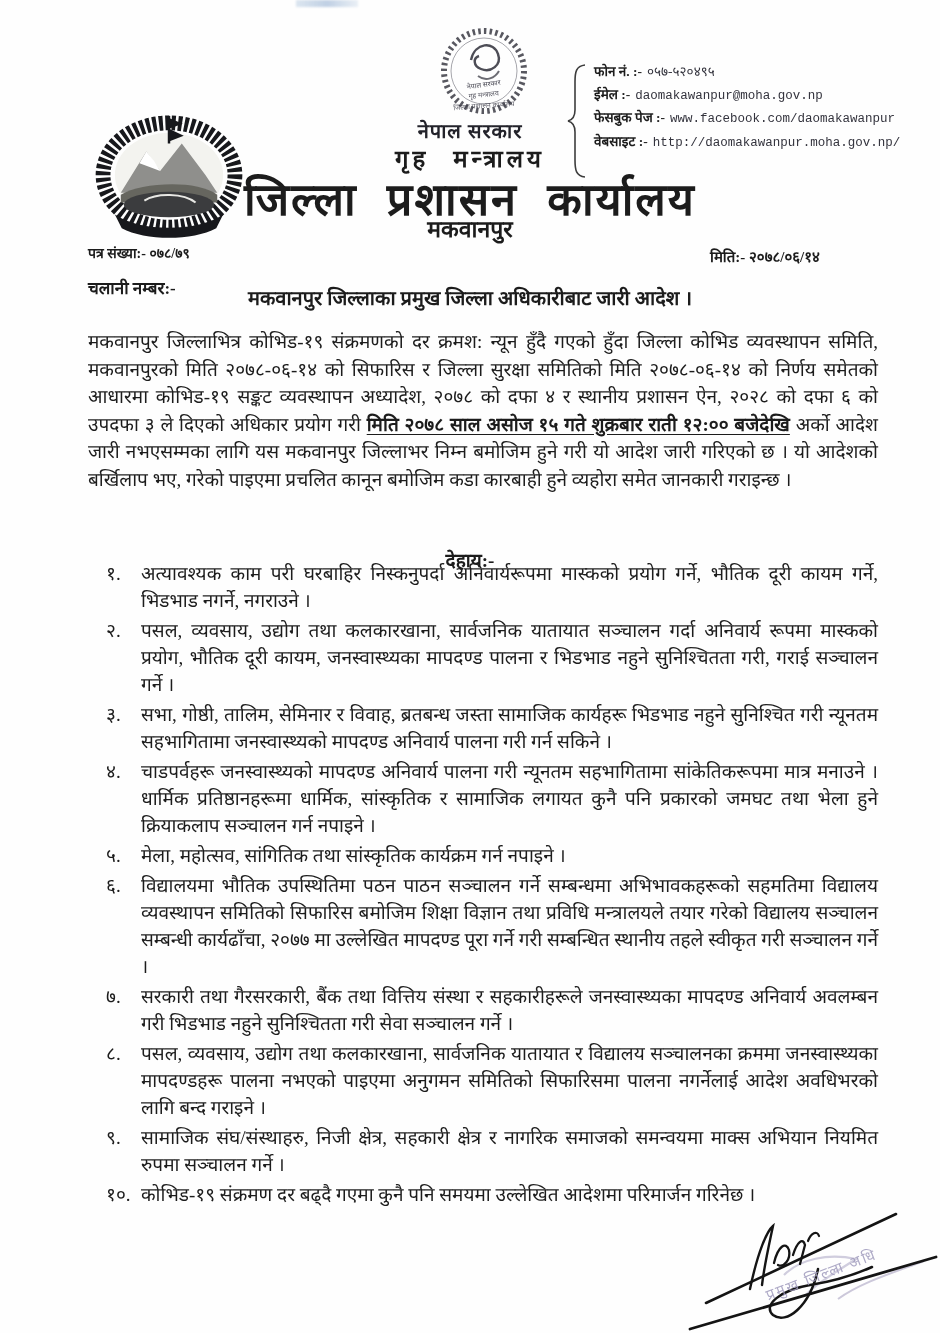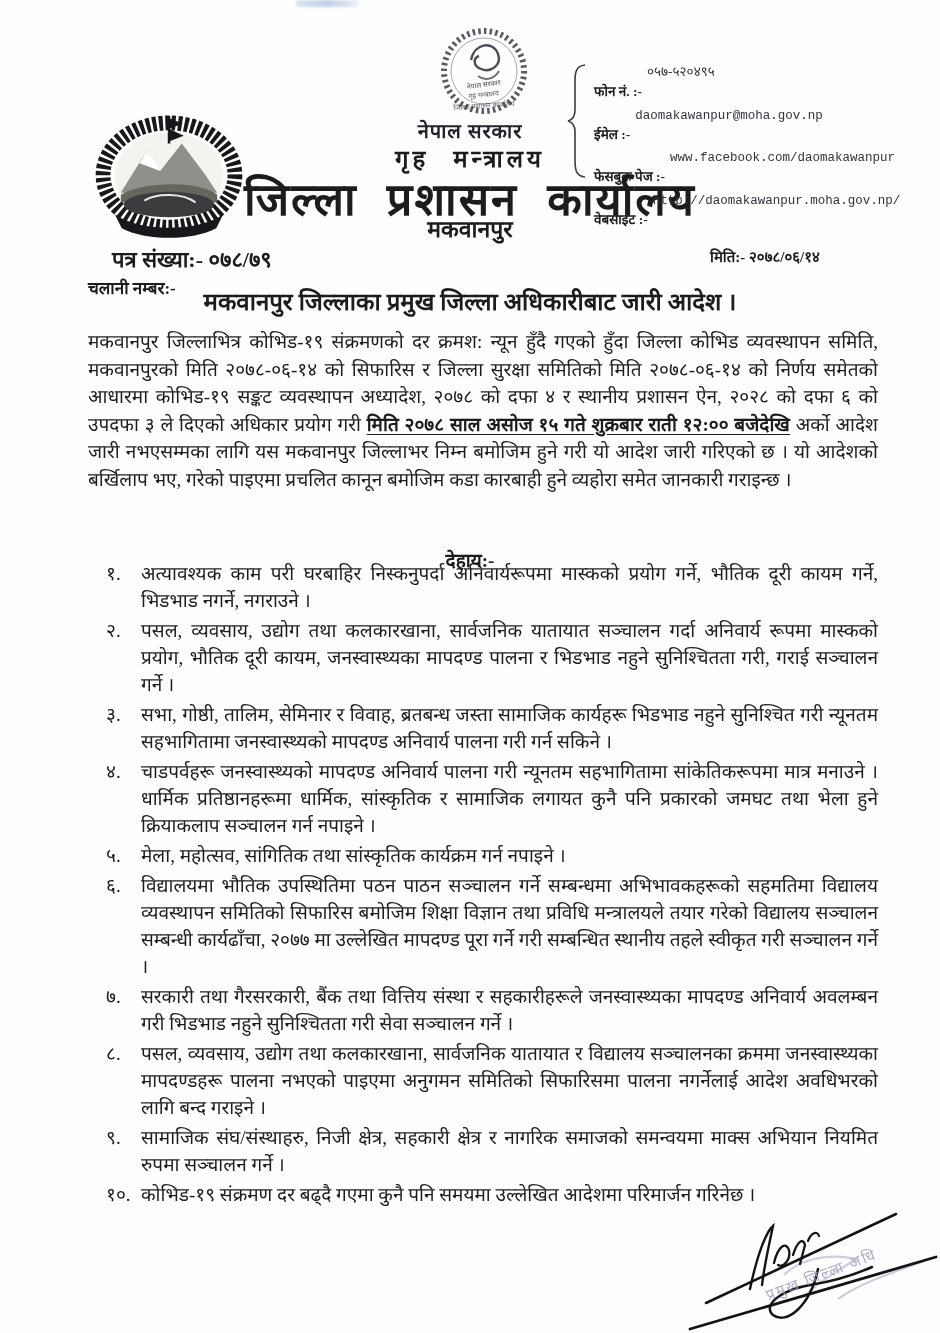--- a/index.html
+++ b/index.html
@@ -15,27 +15,27 @@
     filter:blur(1px);}
   .emblem{left:95px;top:112px;width:148px;height:126px;}
   .seal{left:428px;top:24px;width:112px;height:128px;}
   .govt{top:117px;font-size:20px;font-weight:bold;letter-spacing:1px;color:#23232b;}
   .ministry{top:141px;font-size:24px;font-weight:bold;letter-spacing:4px;word-spacing:14px;}
   .office-title{top:167px;font-size:45px;font-weight:bold;letter-spacing:2px;word-spacing:16px;}
   .district{top:212px;font-size:23px;font-weight:bold;}
   .brace{left:566px;top:62px;width:22px;height:118px;}
   .contact{left:594px;top:61px;width:336px;}
   .contact-line{display:flex;font-size:13.5px;line-height:22.5px;white-space:nowrap;}
-  .contact-label{font-weight:bold;margin-right:5px;margin-top:20px;}
+  .contact-label{font-weight:bold;margin-right:5px;}
   .contact-value{color:#33333d;font-family:Liberation Mono, monospace;font-size:12.5px;padding-top:1px;}
   .contact-value.dev{font-family:Liberation Serif, serif;font-size:13.5px;padding-top:0;}
-  .letter-no{left:88px;top:243px;font-size:22px;font-weight:bold;margin-left:24px;}
+  .letter-no{left:88px;top:243px;font-size:14px;font-weight:bold;}
   .issue-date{left:710px;top:246px;font-size:15px;font-weight:bold;}
   .dispatch-no{left:88px;top:276px;font-size:17px;font-weight:bold;}
-  .subject{top:284px;font-size:24px;font-weight:bold;}
+  .subject{top:284px;font-size:20px;font-weight:bold;}
   .para{left:88px;top:328px;width:790px;font-size:19px;line-height:27.5px;text-align:justify;}
   .para .ul{font-weight:bold;text-decoration:underline;text-underline-offset:3px;}
   .list-heading{top:547px;font-size:19px;font-weight:bold;}
   .order-list{left:106px;top:560px;width:772px;font-size:19px;line-height:27px;}
   .li{display:flex;margin-bottom:3px;}
   .li .num{flex:0 0 35px;}
   .li .txt{flex:1;text-align:justify;}
   .sig{right:0;bottom:0;width:252px;height:132px;}
   .sig svg{position:absolute;left:0;top:0;}
   .stamp-text{

